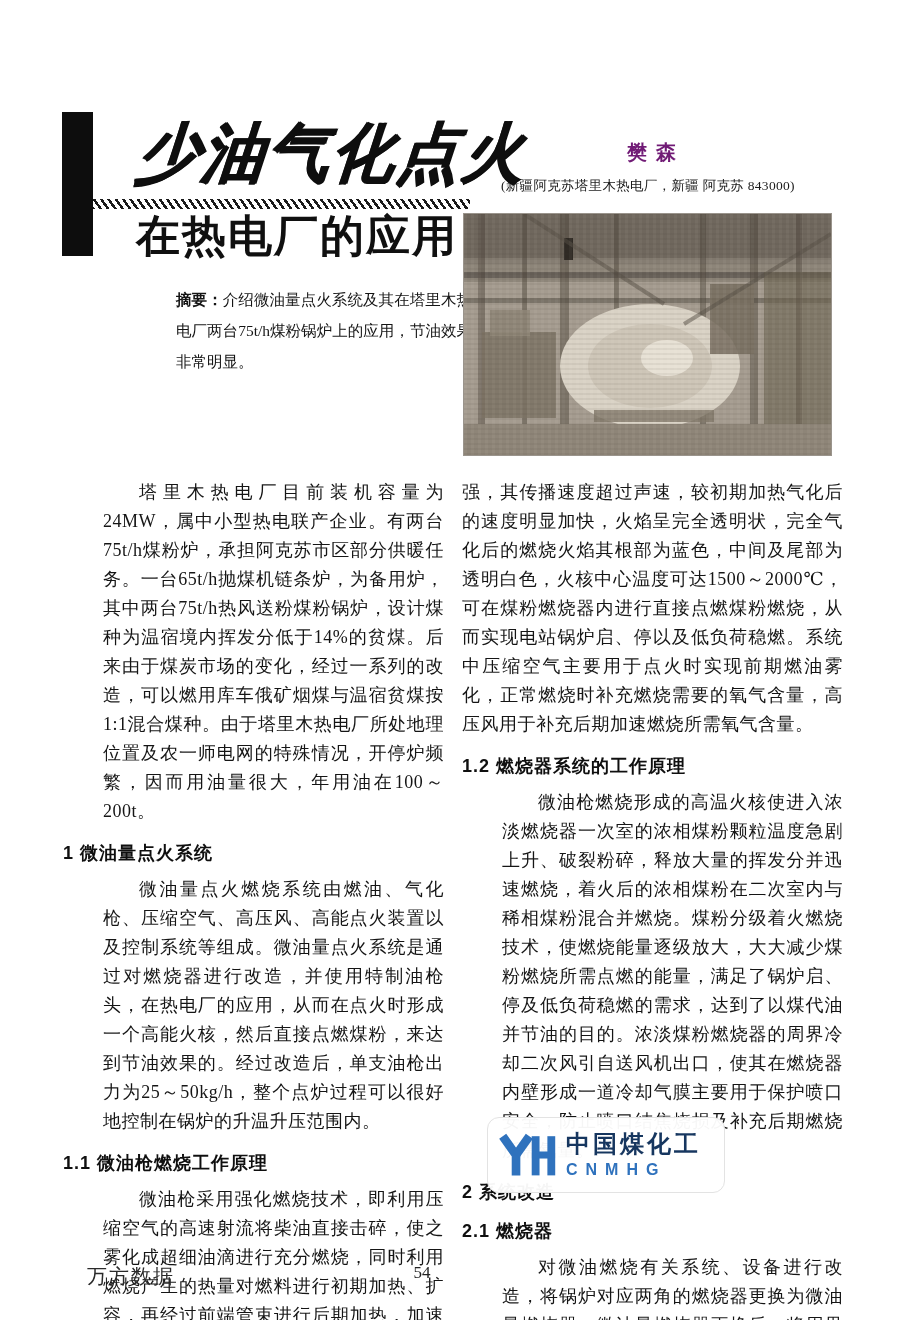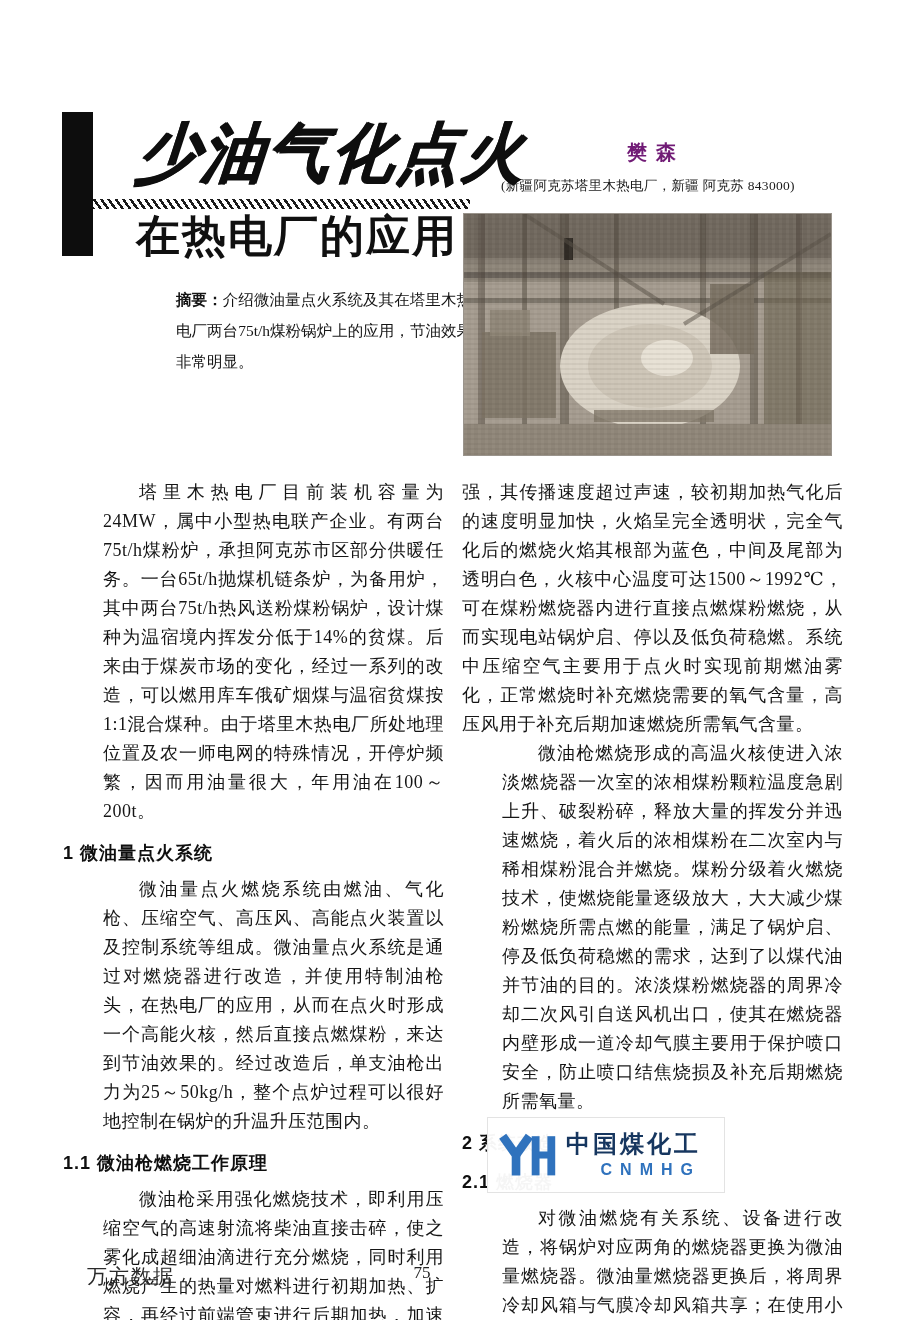--- a/index.html
+++ b/index.html
@@ -62,32 +62,32 @@
   }
   .indent{text-indent:2em;margin-left:40px;}
   .sec-h,.sub-h{
     margin:15px 0 10px 0;
     font-family:"Liberation Sans","DejaVu Sans",sans-serif;
     font-size:18px;font-weight:bold;color:#0f0f0f;letter-spacing:1px;
   }
   
   .watermark{
     position:absolute;left:487px;top:1117px;width:238px;height:76px;z-index:6;
-    background:rgba(255,255,255,.96);border:1px solid #e3e3e3;border-radius:0;
+    background:rgba(255,255,255,.96);border:1px solid #e3e3e3;border-radius:12px;
     display:flex;align-items:center;gap:10px;padding:0 10px;box-sizing:border-box;
   }
   .wm-logo{width:58px;height:50px;flex:0 0 auto;}
   .wm-text{display:flex;flex-direction:column;justify-content:center;}
   .wm-title{
     font-family:"Liberation Sans","DejaVu Sans",sans-serif;
     font-size:24px;font-weight:bold;letter-spacing:3px;color:#16365f;line-height:30px;white-space:nowrap;
   }
   .wm-sub{
     font-family:"Liberation Sans","DejaVu Sans",sans-serif;
-    font-size:16px;font-weight:bold;letter-spacing:8px;color:#2f72bd;line-height:22px;text-align:right;
+    font-size:16px;font-weight:bold;letter-spacing:8px;color:#2f72bd;line-height:22px;
   }
   
   .footer-brand{
     position:absolute;left:87px;top:1263px;
     font-size:20px;letter-spacing:2px;color:#2a2a2a;
   }
   .page-number{
     position:absolute;left:382px;top:1263px;width:80px;text-align:center;
     font-size:17px;color:#222;
   }
@@ -141,21 +141,22 @@
 
   <div class="col col-left">
     <p class="body-p indent">塔里木热电厂目前装机容量为24MW，属中小型热电联产企业。有两台75t/h煤粉炉，承担阿克苏市区部分供暖任务。一台65t/h抛煤机链条炉，为备用炉，其中两台75t/h热风送粉煤粉锅炉，设计煤种为温宿境内挥发分低于14%的贫煤。后来由于煤炭市场的变化，经过一系列的改造，可以燃用库车俄矿烟煤与温宿贫煤按1:1混合煤种。由于塔里木热电厂所处地理位置及农一师电网的特殊情况，开停炉频繁，因而用油量很大，年用油在100～200t。</p>
     <h3 class="sec-h">1 微油量点火系统</h3>
     <p class="body-p indent">微油量点火燃烧系统由燃油、气化枪、压缩空气、高压风、高能点火装置以及控制系统等组成。微油量点火系统是通过对燃烧器进行改造，并使用特制油枪头，在热电厂的应用，从而在点火时形成一个高能火核，然后直接点燃煤粉，来达到节油效果的。经过改造后，单支油枪出力为25～50kg/h，整个点炉过程可以很好地控制在锅炉的升温升压范围内。</p>
     <h4 class="sub-h">1.1 微油枪燃烧工作原理</h4>
     <p class="body-p indent">微油枪采用强化燃烧技术，即利用压缩空气的高速射流将柴油直接击碎，使之雾化成超细油滴进行充分燃烧，同时利用燃烧产生的热量对燃料进行初期加热、扩容，再经过前端管束进行后期加热，加速油滴在极短的时间内完全蒸发气化，使油枪在正常燃烧过程中直接燃烧气体燃料，从而大大提高燃烧效率及火焰温度，完全气化后的燃烧火焰刚性极</p>
   </div>
 
   <div class="col col-right">
-    <p class="body-p">强，其传播速度超过声速，较初期加热气化后的速度明显加快，火焰呈完全透明状，完全气化后的燃烧火焰其根部为蓝色，中间及尾部为透明白色，火核中心温度可达1500～1992℃，可在煤粉燃烧器内进行直接点燃煤粉燃烧，从而实现电站锅炉启、停以及低负荷稳燃。系统中压缩空气主要用于点火时实现前期燃油雾化，正常燃烧时补充燃烧需要的氧气含量，高压风用于补充后期加速燃烧所需氧气含量。</p>
+    <p class="body-p">强，其传播速度超过声速，较初期加热气化后的速度明显加快，火焰呈完全透明状，完全气化后的燃烧火焰其根部为蓝色，中间及尾部为透明白色，火核中心温度可达1500～2000℃，可在煤粉燃烧器内进行直接点燃煤粉燃烧，从而实现电站锅炉启、停以及低负荷稳燃。系统中压缩空气主要用于点火时实现前期燃油雾化，正常燃烧时补充燃烧需要的氧气含量，高压风用于补充后期加速燃烧所需氧气含量。</p>
+    <h4 class="sub-h">1.2 燃烧器系统的工作原理</h4>
     <p class="body-p indent">微油枪燃烧形成的高温火核使进入浓淡燃烧器一次室的浓相煤粉颗粒温度急剧上升、破裂粉碎，释放大量的挥发分并迅速燃烧，着火后的浓相煤粉在二次室内与稀相煤粉混合并燃烧。煤粉分级着火燃烧技术，使燃烧能量逐级放大，大大减少煤粉燃烧所需点燃的能量，满足了锅炉启、停及低负荷稳燃的需求，达到了以煤代油并节油的目的。浓淡煤粉燃烧器的周界冷却二次风引自送风机出口，使其在燃烧器内壁形成一道冷却气膜主要用于保护喷口安全，防止喷口结焦烧损及补充后期燃烧所需氧量。</p>
     <h3 class="sec-h">2 系统改造</h3>
     <h4 class="sub-h">2.1 燃烧器</h4>
     <p class="body-p indent">对微油燃烧有关系统、设备进行改造，将锅炉对应两角的燃烧器更换为微油量燃烧器。微油量燃烧器更换后，将周界冷却风箱与气膜冷却风箱共享；在使用小油量燃烧时，使用送风机出口冷风，冷却燃</p>
   </div>
 
   <div class="watermark">
     <svg class="wm-logo" viewBox="0 0 74 60">
       <path d="M6 6 L23 30 L23 56" stroke="#2f72bd" stroke-width="11" fill="none"></path>
       <path d="M40 6 L23 30" stroke="#2f72bd" stroke-width="11" fill="none"></path>
@@ -163,15 +164,15 @@
       <path d="M68 6 V56" stroke="#2f72bd" stroke-width="10" fill="none"></path>
       <path d="M48 30 H68" stroke="#2f72bd" stroke-width="9" fill="none"></path>
     </svg>
     <div class="wm-text">
       <div class="wm-title">中国煤化工</div>
       <div class="wm-sub">CNMHG</div>
     </div>
   </div>
 
   <div class="footer-brand">万方数据</div>
-  <div class="page-number">75</div>
+  <div class="page-number">54</div>
 
 </div>
 
 </body></html>

